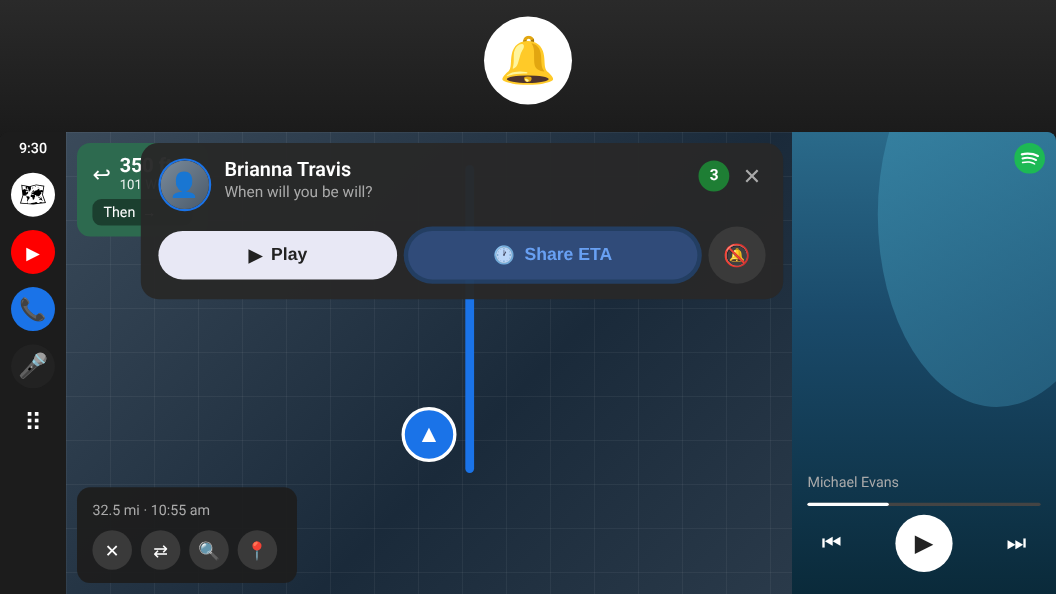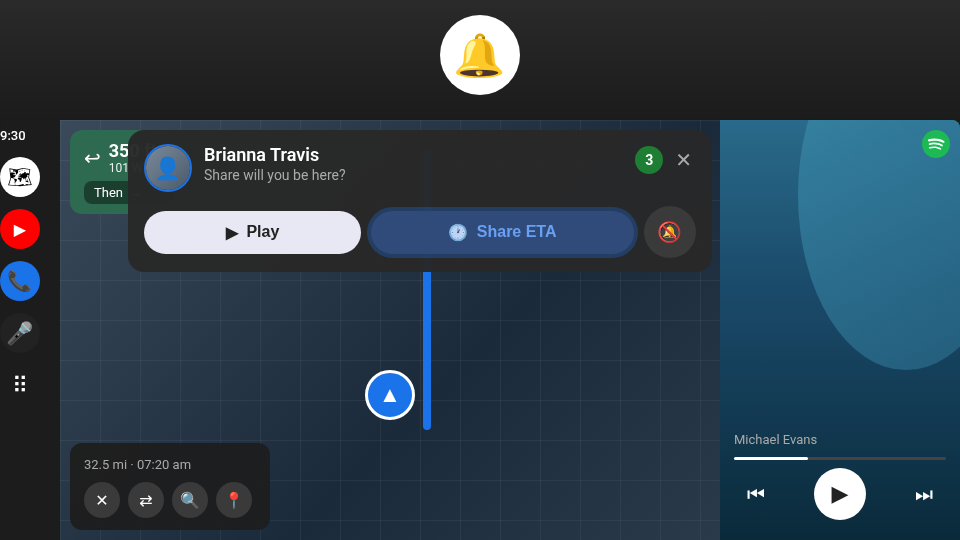--- a/index.html
+++ b/index.html
@@ -48,21 +48,21 @@
       overflow: hidden;
       display: flex;
     }
 
     
     .sidebar {
       width: 60px;
       background: #1c1c1c;
       display: flex;
       flex-direction: column;
-      align-items: flex-start;
+      align-items: center;
       padding: 8px 0;
       gap: 12px;
       z-index: 10;
     }
 
     .sidebar-time {
       color: white;
       font-size: 13px;
       font-weight: 500;
       margin-bottom: 2px;
@@ -509,39 +509,39 @@
           <div class="nav-street">101 W Pac...</div>
         </div>
       </div>
       <div class="nav-then">
         <span>Then</span>
         <span>→</span>
       </div>
     </div>
 
     <div class="bottom-nav-card">
-      <div class="eta-details">32.5 mi · 07:20 am</div>
+      <div class="eta-details">32.5 mi · 10:55 am</div>
       <div class="nav-actions">
         <div class="nav-action-btn">✕</div>
         <div class="nav-action-btn">⇄</div>
         <div class="nav-action-btn">🔍</div>
         <div class="nav-action-btn">📍</div>
       </div>
     </div>
 
     <div class="nav-arrow">▲</div>
 
     <div class="notification-card">
       <div class="notification-header">
         <div class="avatar">
           <div class="avatar-inner">👤</div>
         </div>
         <div class="notification-text">
           <div class="notification-name">Brianna Travis</div>
-          <div class="notification-msg">Share will you be here?</div>
+          <div class="notification-msg">When will you be will?</div>
         </div>
         <div class="notification-actions-right">
           <div class="badge-count">3</div>
           <div class="close-btn">✕</div>
         </div>
       </div>
 
       <div class="notification-buttons">
         <button class="btn-play">
           <span>▶</span>

